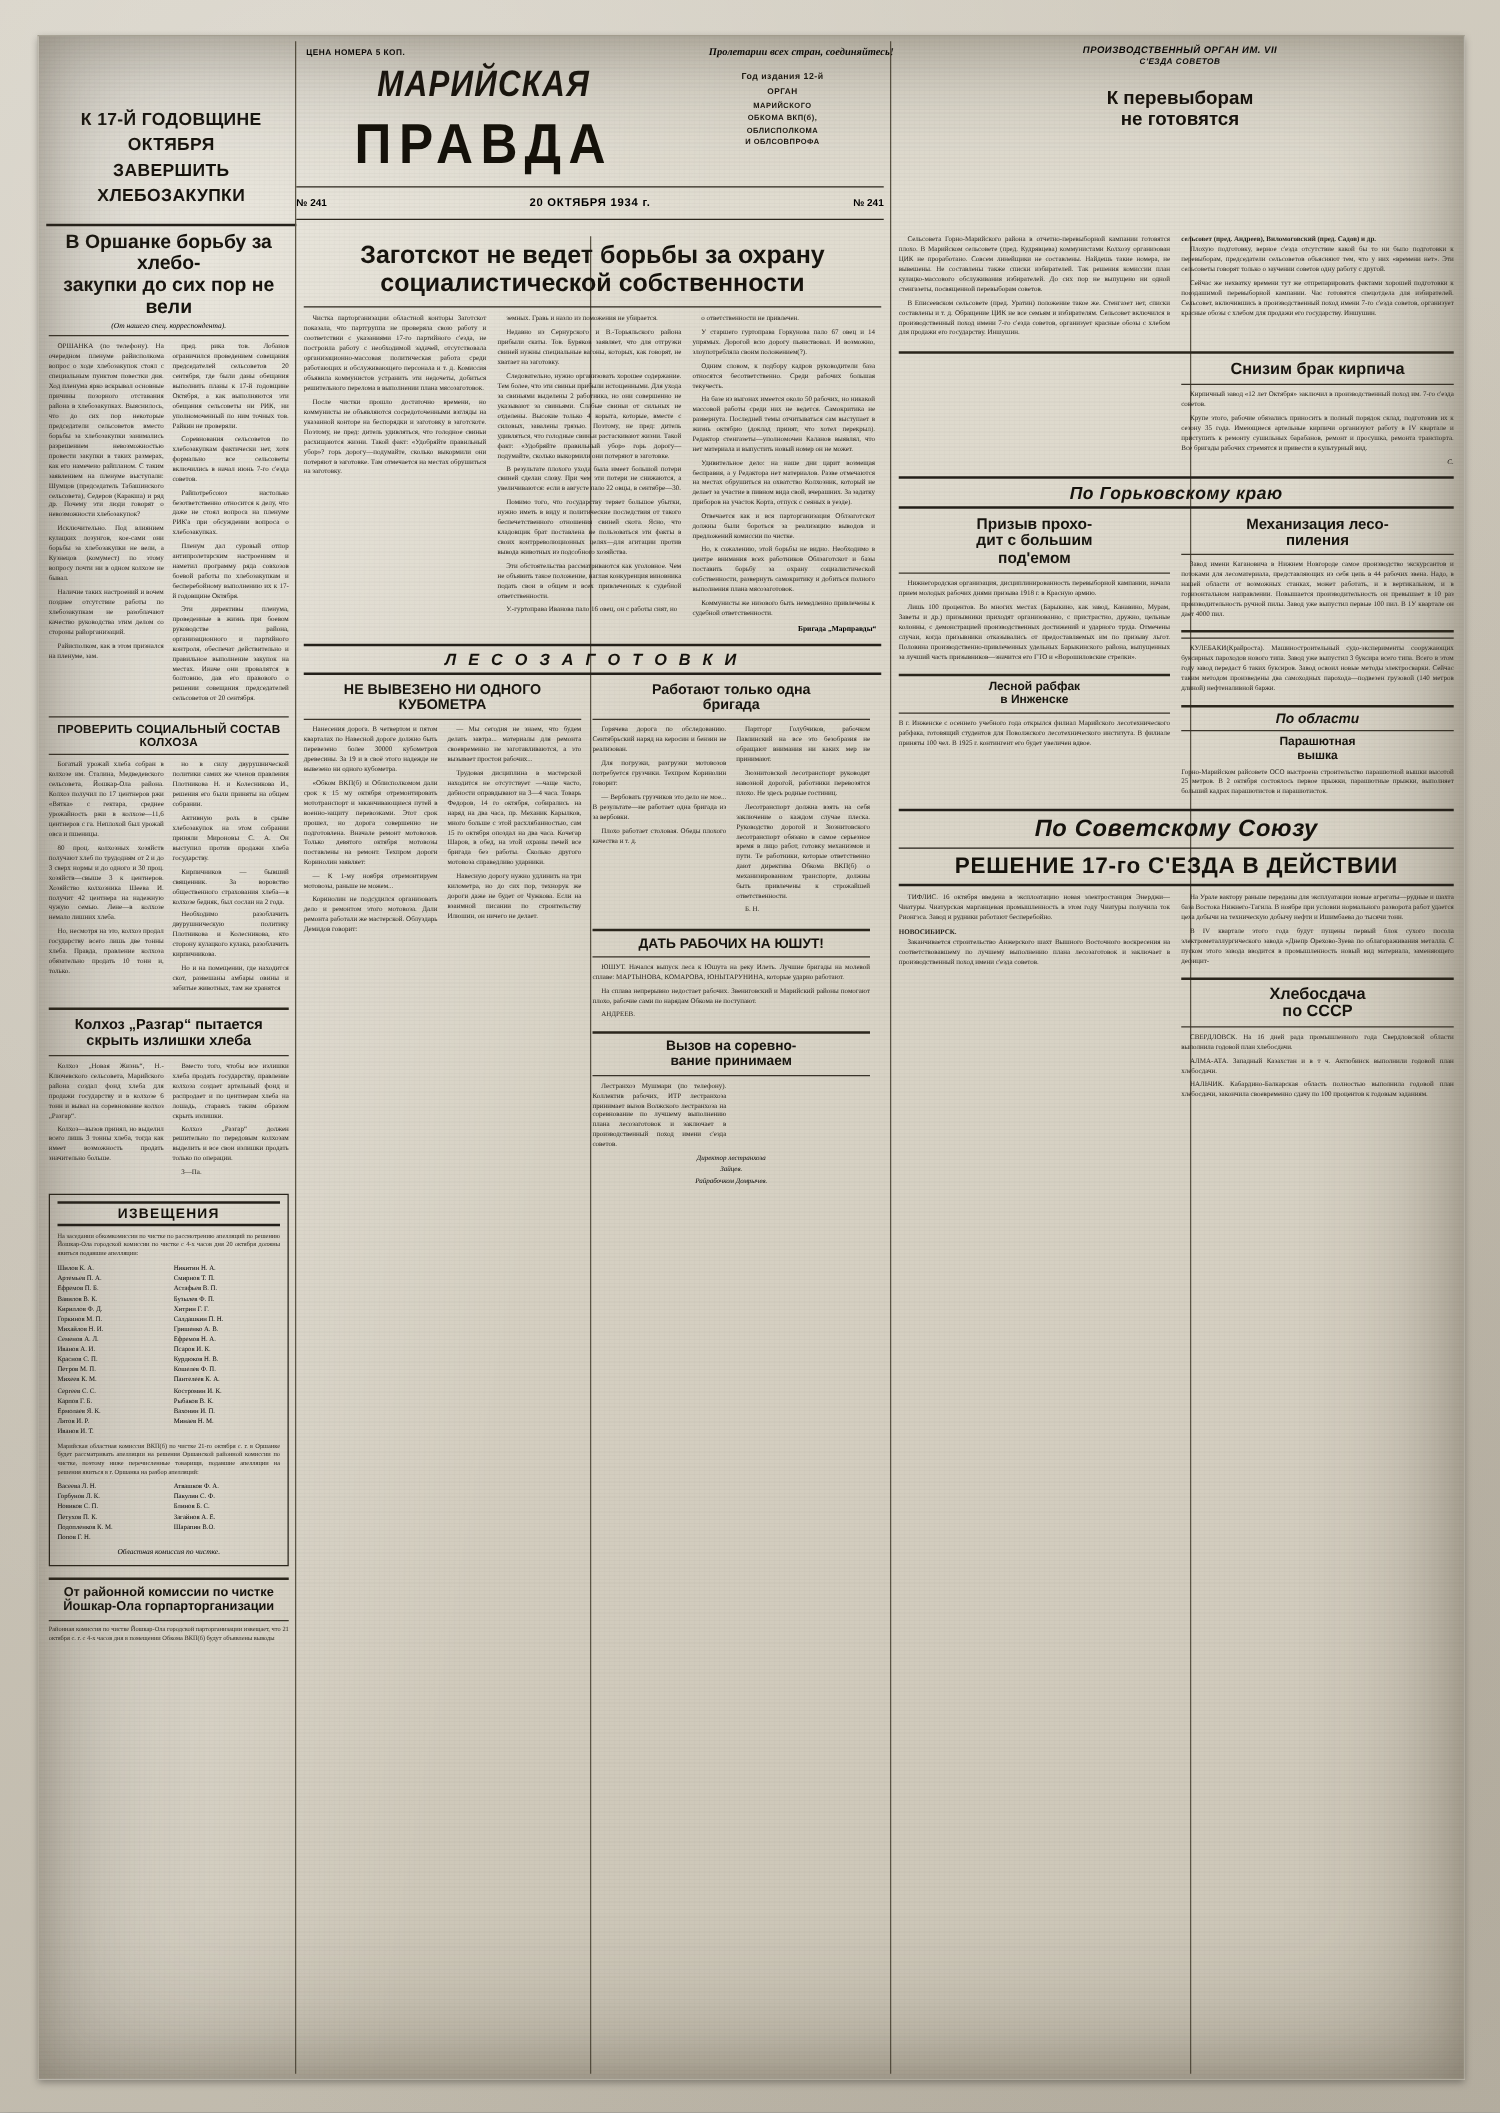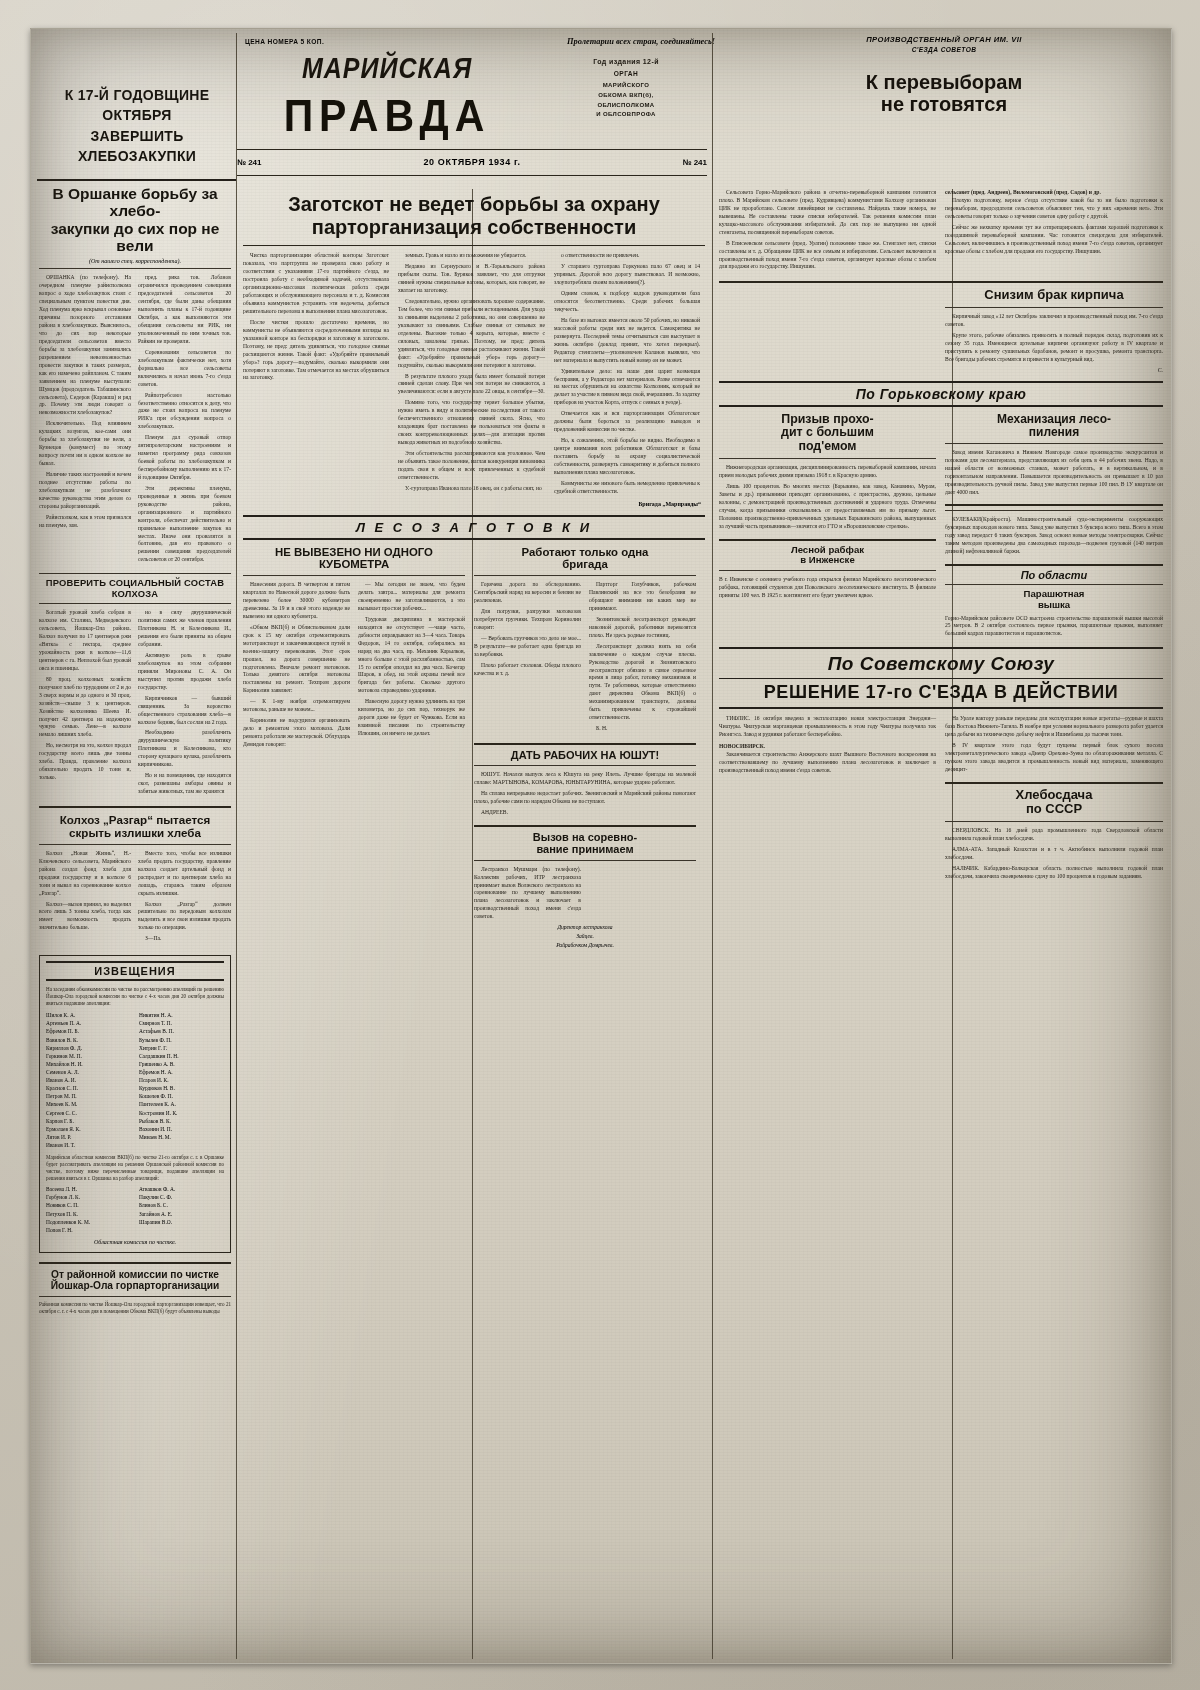--- a/index.html
+++ b/index.html
@@ -62,21 +62,21 @@
     font-size:41px;letter-spacing:6px;color:#14110a;margin-top:10px;
     transform:scaleY(1.1);transform-origin:center top;
   }
   .mh-org{position:absolute;left:520px;top:26px;width:150px;text-align:center;
     font-family:"Liberation Sans",sans-serif;font-weight:bold;font-size:6.6px;line-height:1.9;color:#19150e;letter-spacing:.4px;}
   .mh-org .yr{font-size:7px;}
 
   .mh-right{position:absolute;left:690px;top:6px;width:446px;text-align:center;}
   .mh-right .pr{font-family:"Liberation Sans",sans-serif;font-weight:bold;font-style:italic;font-size:7.6px;letter-spacing:.4px;}
   .mh-right .pr2{font-family:"Liberation Sans",sans-serif;font-weight:bold;font-style:italic;font-size:6.6px;letter-spacing:.4px;margin-top:2px;}
-  .mh-right .bigh{font-family:"Liberation Sans",sans-serif;font-weight:bold;font-size:20px;line-height:1.12;margin-top:18px;color:#15110b;}
+  .mh-right .bigh{font-family:"Liberation Sans",sans-serif;font-weight:bold;font-size:15px;line-height:1.12;margin-top:18px;color:#15110b;}
 
   .mh-issue{position:absolute;left:206px;top:128px;width:470px;
     display:flex;justify-content:space-between;align-items:center;
     font-family:"Liberation Sans",sans-serif;font-weight:bold;font-size:8px;}
   .mh-issue .date{font-size:9px;letter-spacing:.6px;}
 
   
   .col{position:absolute;}
   .vline{position:absolute;width:0;border-left:1px solid #5a5344;}
 
@@ -285,21 +285,21 @@
           </h3>
         <div style="border-top:1px solid #3a342a;margin:3px 0 4px;"></div>
         <div class="xtiny">Районная комиссия по чистке Йошкар-Ола городской парторганизации извещает, что 21 октября с. г. с 4-х часов дня в помещении Обкома ВКП(б) будут объявлены выводы</div>
       </div>
     </div>
 
     <div class="col" style="left:212px;top:160px;width:462px;">
 
       <h2 class="hdl" style="font-size:20px;line-height:1.16;margin:4px 0 6px;" id="c2banner">
           <div>Заготскот не ведет борьбы за охрану</div>
-          <div>парторганизация собственности</div>
+          <div>социалистической собственности</div>
         </h2>
       <div style="border-top:1px solid #2b261c;margin:4px 0 6px;"></div>
 
       <div style="display:flex;gap:9px;">
         <div class="tiny" style="width:146px;" id="c2a1">
             <p>Чистка парторганизации областной конторы Заготскот показала, что партгруппа не проверяла свою работу и соответствии с указаниями 17-го партийного с'езда, не построила работу с необходимой задачей, отсутствовала организационно-массовая политическая работа среди работающих и обслуживающего персонала и т. д. Комиссия объявила коммунистов устранить эти недочеты, добиться решительного перелома в выполнении плана мясозаготовок.</p>
             <p>После чистки прошло достаточно времени, но коммунисты не объявляются сосредоточенными взгляды на указанной конторе на беспорядки и заготовку в заготскоте. Поэтому, не пред: дитель удивляться, что голодное свиньи расхищаются жизни. Такой факт: «Удобряйте правильный убор»? горь дорогу—подумайте, сколько выкормили они потеряют в заготовке. Там отмечается на местах обрушиться на заготовку.</p>
           </div>
         <div class="tiny" style="width:147px;" id="c2a2">
             <p>земных. Гравь и назло из поможения не убирается.</p>

